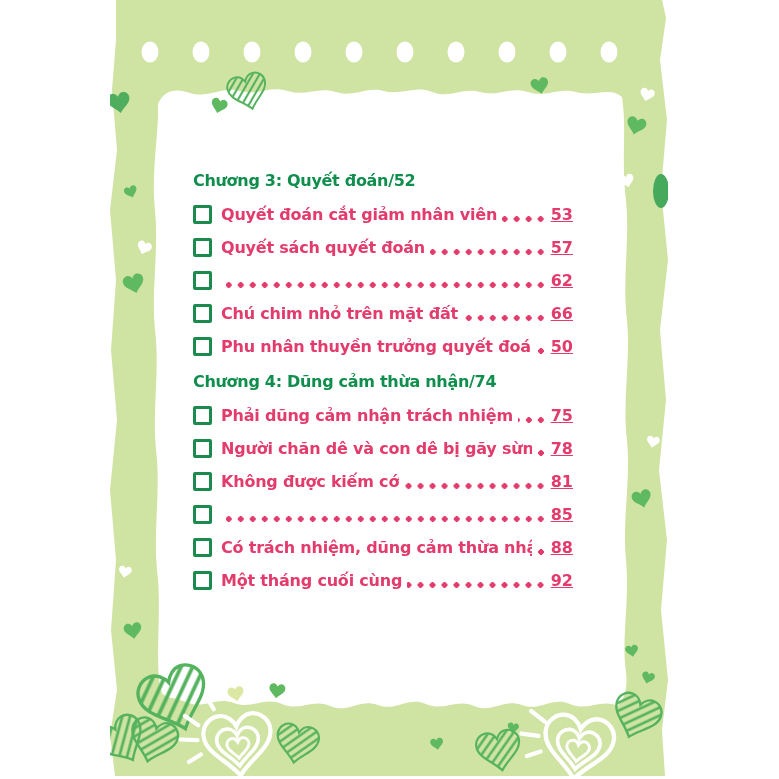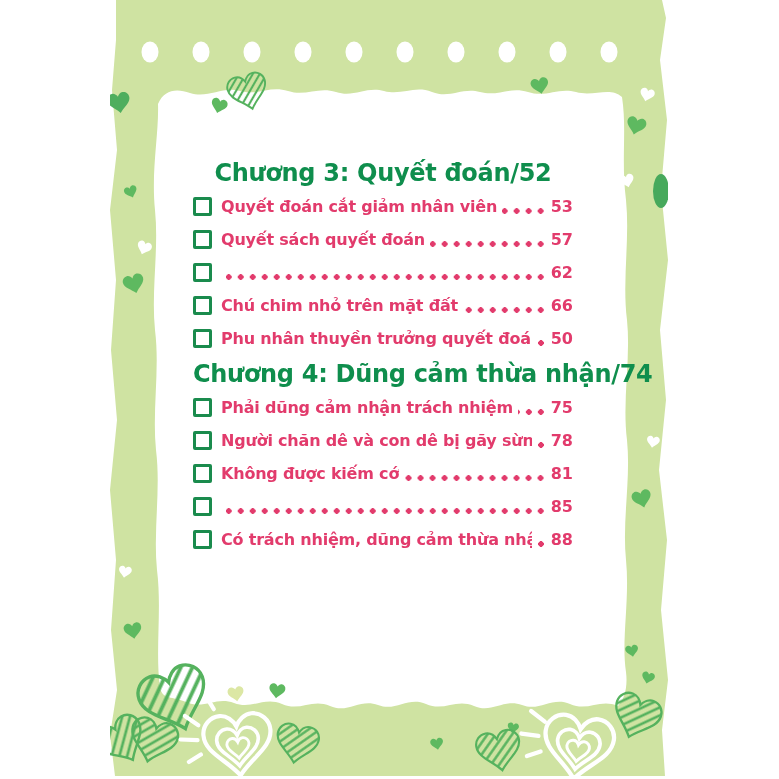--- a/index.html
+++ b/index.html
@@ -8,41 +8,41 @@
     overflow:hidden;font-family:"DejaVu Sans",sans-serif;
   }
   .green-card{
     position:absolute;left:110px;top:0;width:558px;height:776px;
     background:#cfe3a2;
     clip-path:polygon(6px 0,552px 0,556px 18px,550px 60px,557px 120px,551px 190px,558px 260px,550px 330px,556px 400px,549px 470px,557px 540px,551px 610px,558px 680px,552px 730px,555px 776px,5px 776px,0 735px,7px 690px,1px 630px,6px 560px,0 490px,7px 420px,1px 350px,6px 280px,0 210px,7px 150px,2px 90px,6px 40px);
   }
   .decor{position:absolute;left:0;top:0;z-index:2;pointer-events:none;}
   .content{position:absolute;left:193px;top:156px;width:380px;z-index:3;}
   .section-heading{
-    height:26px;line-height:26px;text-align:center;
-    font-size:24px;font-weight:700;letter-spacing:-0.3px;
-    color:#0f8e4d;margin:4px 0 8px 0;white-space:nowrap;
+    height:26px;line-height:26px;
+    font-size:16px;font-weight:700;letter-spacing:-0.3px;
+    color:#0f8e4d;margin:12px 0 8px 0;white-space:nowrap;
   }
   .section-heading.second{margin-top:11px;}
   .toc-row{
     display:flex;align-items:center;height:24px;margin-bottom:9px;
     color:#e23b6c;font-weight:700;font-size:16px;white-space:nowrap;
   }
   .cb{
     flex:0 0 auto;width:13px;height:13px;border:3px solid #1a8b4d;
     border-radius:2px;background:#ffffff;margin-right:9px;
   }
   .t{flex:0 1 auto;letter-spacing:-0.2px;overflow:hidden;}
   .leader{
     flex:1 1 10px;min-width:10px;height:6px;align-self:flex-end;
     margin:0 4px 4px 5px;
     background-image:radial-gradient(circle closest-side,#e23b6c 88%,transparent);
     background-size:12px 6px;background-repeat:repeat-x;background-position:right bottom;
   }
-  .pg{flex:0 0 auto;}
+  .pg{flex:0 0 auto;text-decoration:underline;}
 </style>
 </head>
 <body>
 
 <div class="page">
 
   <div class="green-card"></div>
 
   <svg class="decor" width="779" height="779" viewBox="0 0 779 779">
     <defs>
@@ -197,15 +197,21 @@
       <span class="cb"></span>
       <span class="leader"></span>
       <span class="pg">85</span>
     </div>
     <div class="toc-row">
       <span class="cb"></span>
       <span class="t">Có trách nhiệm, dũng cảm thừa nhận</span>
       <span class="leader"></span>
       <span class="pg">88</span>
     </div>
+    <div class="toc-row">
+      <span class="cb"></span>
+      <span class="t">Một tháng cuối cùng</span>
+      <span class="leader"></span>
+      <span class="pg">92</span>
+    </div>
 
   </div>
 </div>
 
 </body></html>

